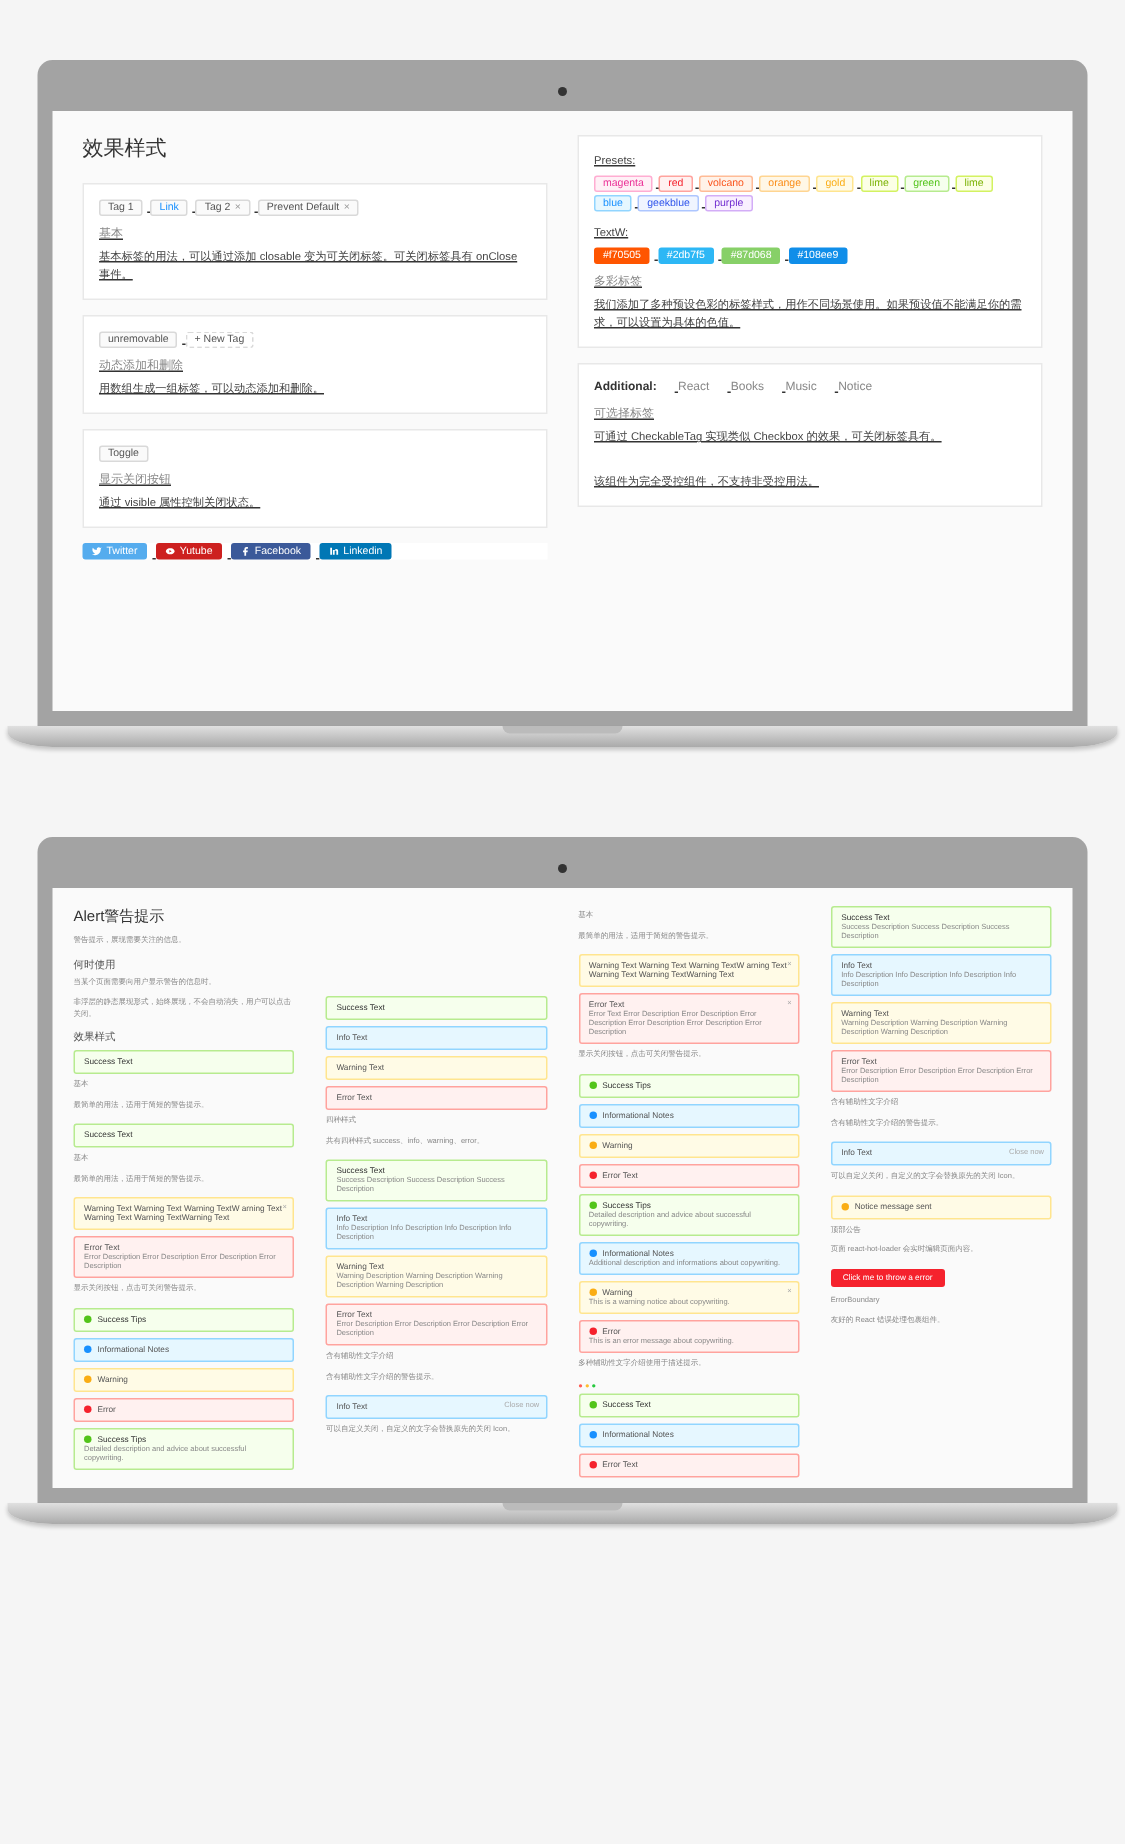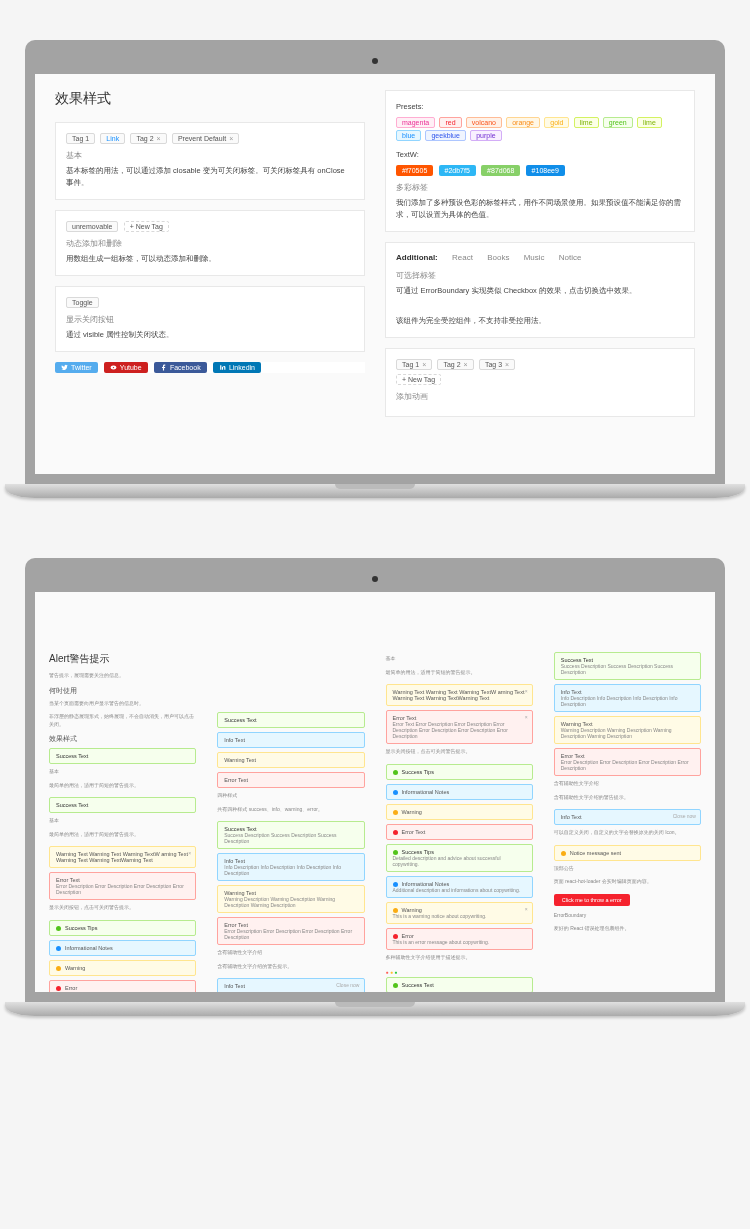--- a/index.html
+++ b/index.html
@@ -10,21 +10,21 @@
 .camera { width: 6px; height: 6px; background: #333; border-radius: 50%; margin: 0 auto 10px; }
 .screen { background: #fafafa; height: 400px; overflow: hidden; font-size: 8px; color: #333; }
 .base { height: 14px; background: linear-gradient(#e0e0e0,#aaa); border-radius: 0 0 30px 30px/0 0 10px 10px; box-shadow: 0 2px 3px rgba(0,0,0,.2); margin: 0 -20px; position: relative; }
 .base::before { content:""; position:absolute; left:50%; top:0; width:80px; height:5px; margin-left:-40px; background:#bbb; border-radius: 0 0 6px 6px; }
 
 .panel { padding: 16px 20px; display: flex; gap: 20px; }
 .col { flex: 1; }
 .heading { font-size: 14px; color: #333; margin-bottom: 14px; }
 .heading.sm { font-size: 10px; margin-bottom: 6px; }
 
-.card { border: 1px solid #e8e8e8; background: #fff; padding: 10px; margin-bottom: 10px; }
+.card { border: 1px solid #e8e8e8; background: #fff; padding: 10px; margin-bottom: 10px; text-decoration: underline; }
 .card-title { color: #888; font-size: 8px; margin: 6px 0 4px; }
 .card-desc { font-size: 7.5px; color: #444; line-height: 1.6; }
 
 .tag { display: inline-flex; align-items:center; border: 1px solid #d9d9d9; background: #fafafa; padding: 1px 5px; font-size: 7px; border-radius: 2px; margin-right: 3px; color: #555; }
 .tag .x { margin-left: 3px; color: #999; cursor: pointer; font-size: 7px; }
 .tag.dashed { border-style: dashed; background: #fff; }
 
 .ctag { display:inline-block; padding: 1px 5px; font-size:7px; border-radius:2px; margin-right:2px; margin-bottom: 2px; }
 .ctag.magenta { color:#eb2f96; background:#fff0f6; border:1px solid #ffadd2; }
 .ctag.red { color:#f5222d; background:#fff1f0; border:1px solid #ffa39e; }
@@ -39,21 +39,21 @@
 
 .hex { display:inline-block; padding:2px 6px; font-size:7px; color:#fff; border-radius:2px; margin-right:3px; }
 
 .cat { display:inline-block; font-size:8px; color:#888; margin-right:12px; }
 .cat.on { font-weight:bold; color:#333; }
 
 .social { display:inline-flex; align-items:center; color:#fff; font-size:7px; padding:2px 6px; border-radius:2px; margin-right:4px; }
 .social svg { width:7px; height:7px; margin-right:3px; fill:#fff; }
 
 
-.alerts-grid { padding: 12px 14px; display:grid; grid-template-columns: repeat(4,1fr); gap:21px; font-size:5.5px; color:#555;margin-top:48px;}
+.alerts-grid { padding: 12px 14px; display:grid; grid-template-columns: repeat(4,1fr); gap:21px; font-size:5.5px; color:#555;}
 .alert-box { border-radius:2px; padding:4px 6px; margin-bottom:4px; font-size:5.5px; position:relative; }
 .alert-box.suc { background:#f6ffed; border:1px solid #b7eb8f; color:#333;}
 .alert-box.info { background:#e6f7ff; border:1px solid #91d5ff; }
 .alert-box.warn { background:#fffbe6; border:1px solid #ffe58f; }
 .alert-box.err { background:#fff1f0; border:1px solid #ffa39e; }
 .alert-box .ttl { font-weight:500; }
 .alert-box .dsc { color:#888; font-size:5px; }
 .alert-box .close { position:absolute; right:4px; top:3px; color:#aaa; font-size:5px;}
 .dot::before { content:""; display:inline-block; width:5px; height:5px; border-radius:50%; margin-right:4px; vertical-align:middle;}
 .dot.g::before{background:#52c41a;} .dot.b::before{background:#1890ff;} .dot.y::before{background:#faad14;} .dot.r::before{background:#f5222d;}
@@ -172,44 +172,24 @@
 
           <div class="card">
             <div style="margin-bottom:8px">
               <span class="cat on">Additional:</span>
               <span class="cat">React</span>
               <span class="cat">Books</span>
               <span class="cat">Music</span>
               <span class="cat">Notice</span>
             </div>
             <div class="card-title">可选择标签</div>
-            <div class="card-desc">可通过 ErrorBoundary 实现类似 Checkbox 的效果，点击切换选中效果。</div>
+            <div class="card-desc">可通过 CheckableTag 实现类似 Checkbox 的效果，可关闭标签具有。</div>
             <div class="card-desc" style="margin-top:18px">该组件为完全受控组件，不支持非受控用法。</div>
           </div>
 
-          <div class="card">
-            <div>
-              <span class="tag">
-                  <span>Tag 1</span>
-                  <span class="x">×</span>
-                </span>
-              <span class="tag">
-                  <span>Tag 2</span>
-                  <span class="x">×</span>
-                </span>
-              <span class="tag">
-                  <span>Tag 3</span>
-                  <span class="x">×</span>
-                </span>
-            </div>
-            <div style="margin-top:4px"><span class="tag dashed">
-                  <span>+ New Tag</span>
-                </span></div>
-            <div class="card-title">添加动画</div>
-          </div>
         </div>
       </div>
     </div>
   </div>
   <div class="base"></div>
 </div>
 
 <div class="laptop">
   <div class="screen-bezel">
     <div class="camera"></div>

